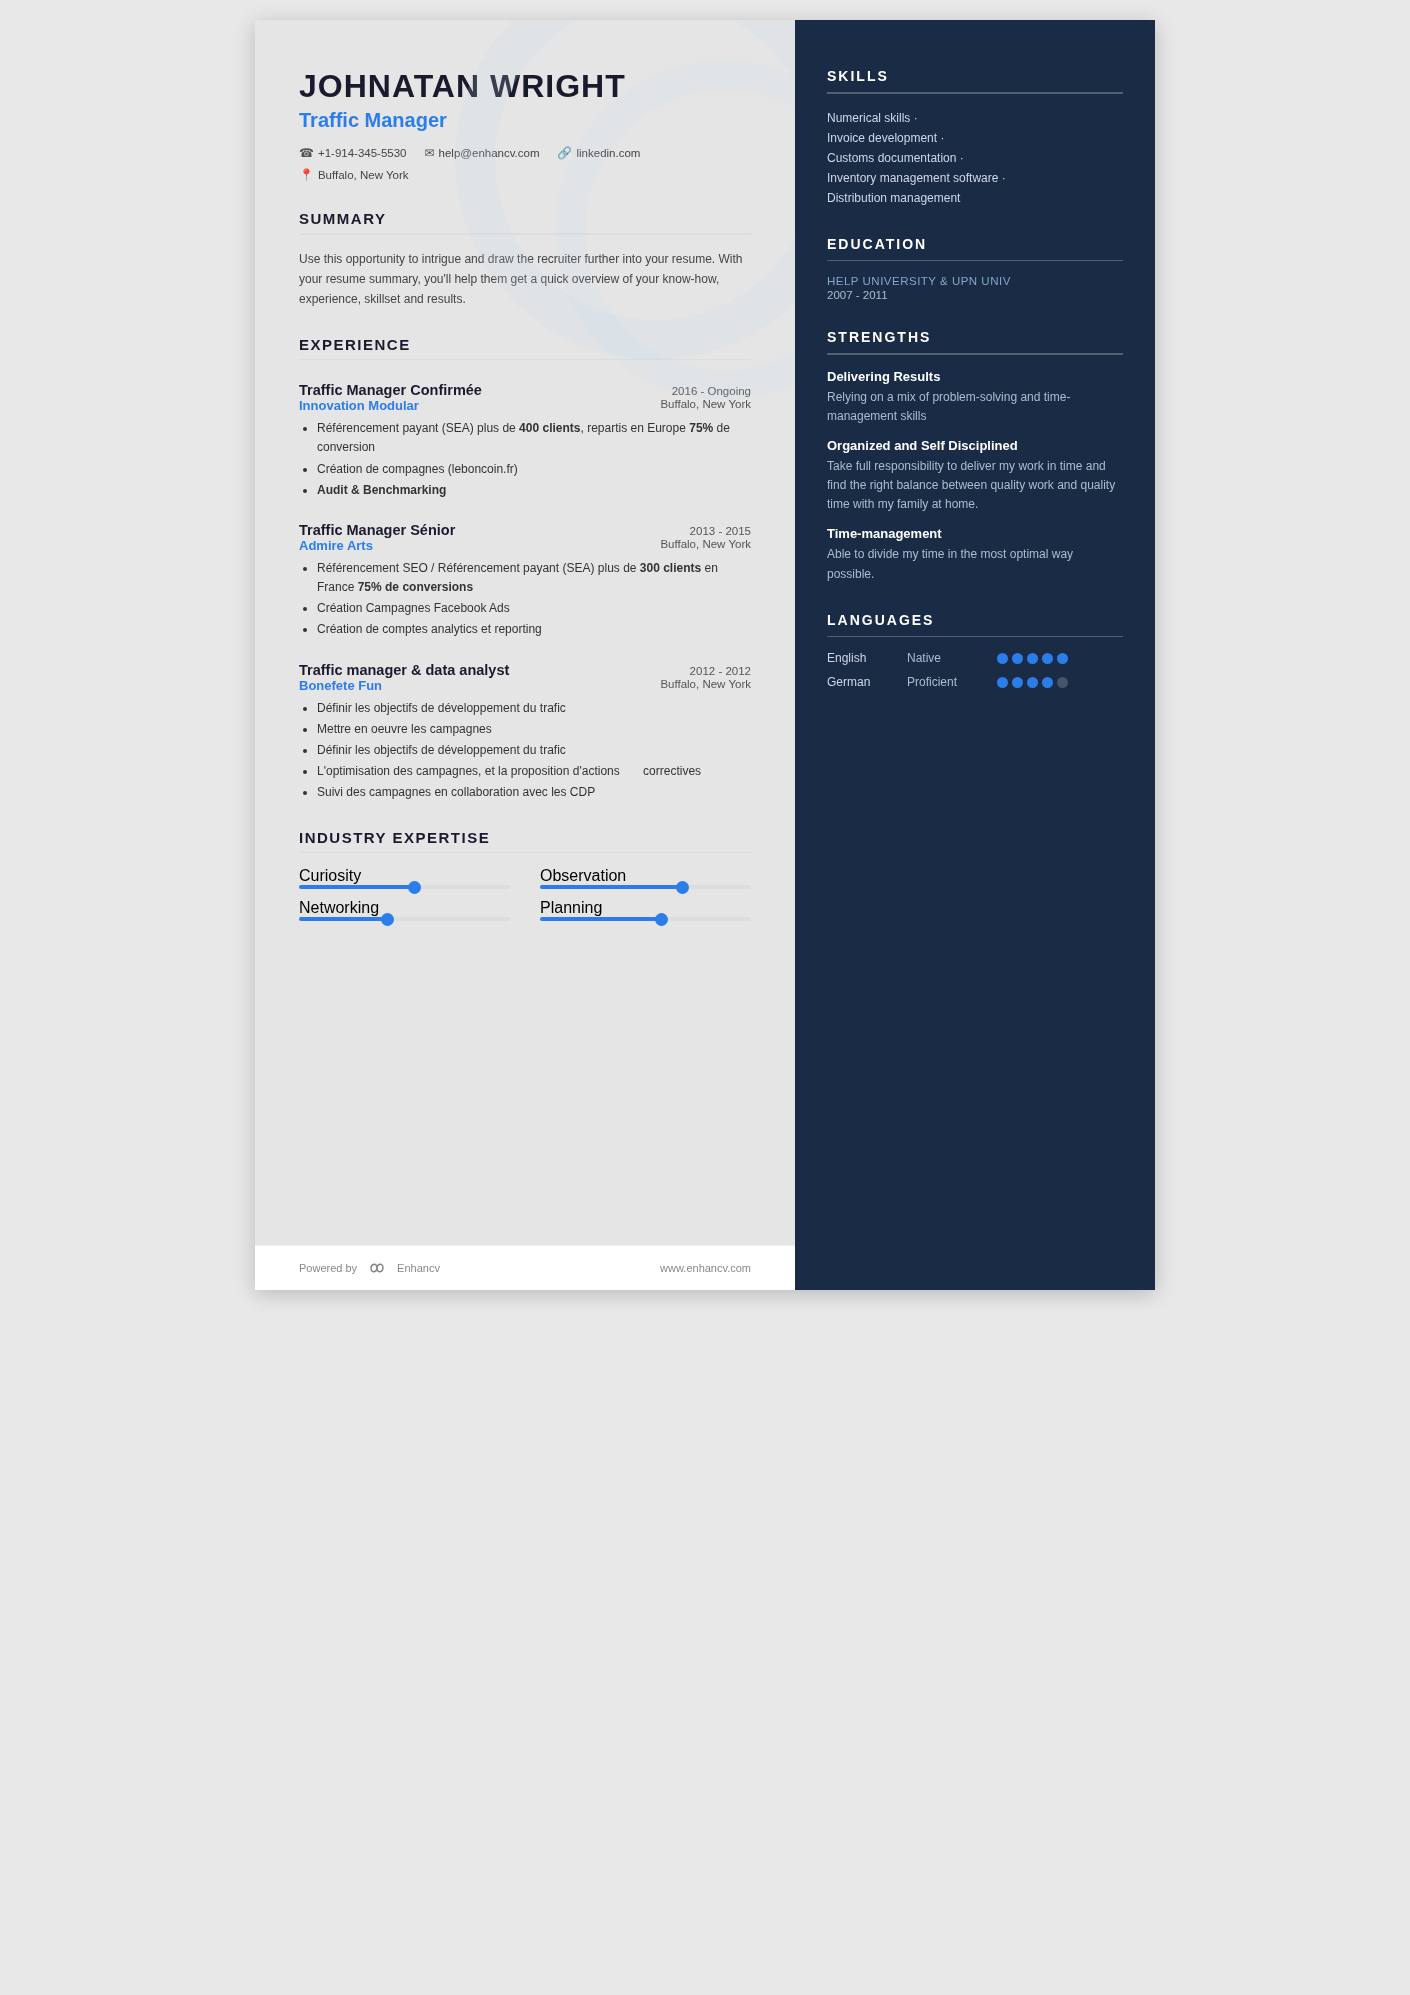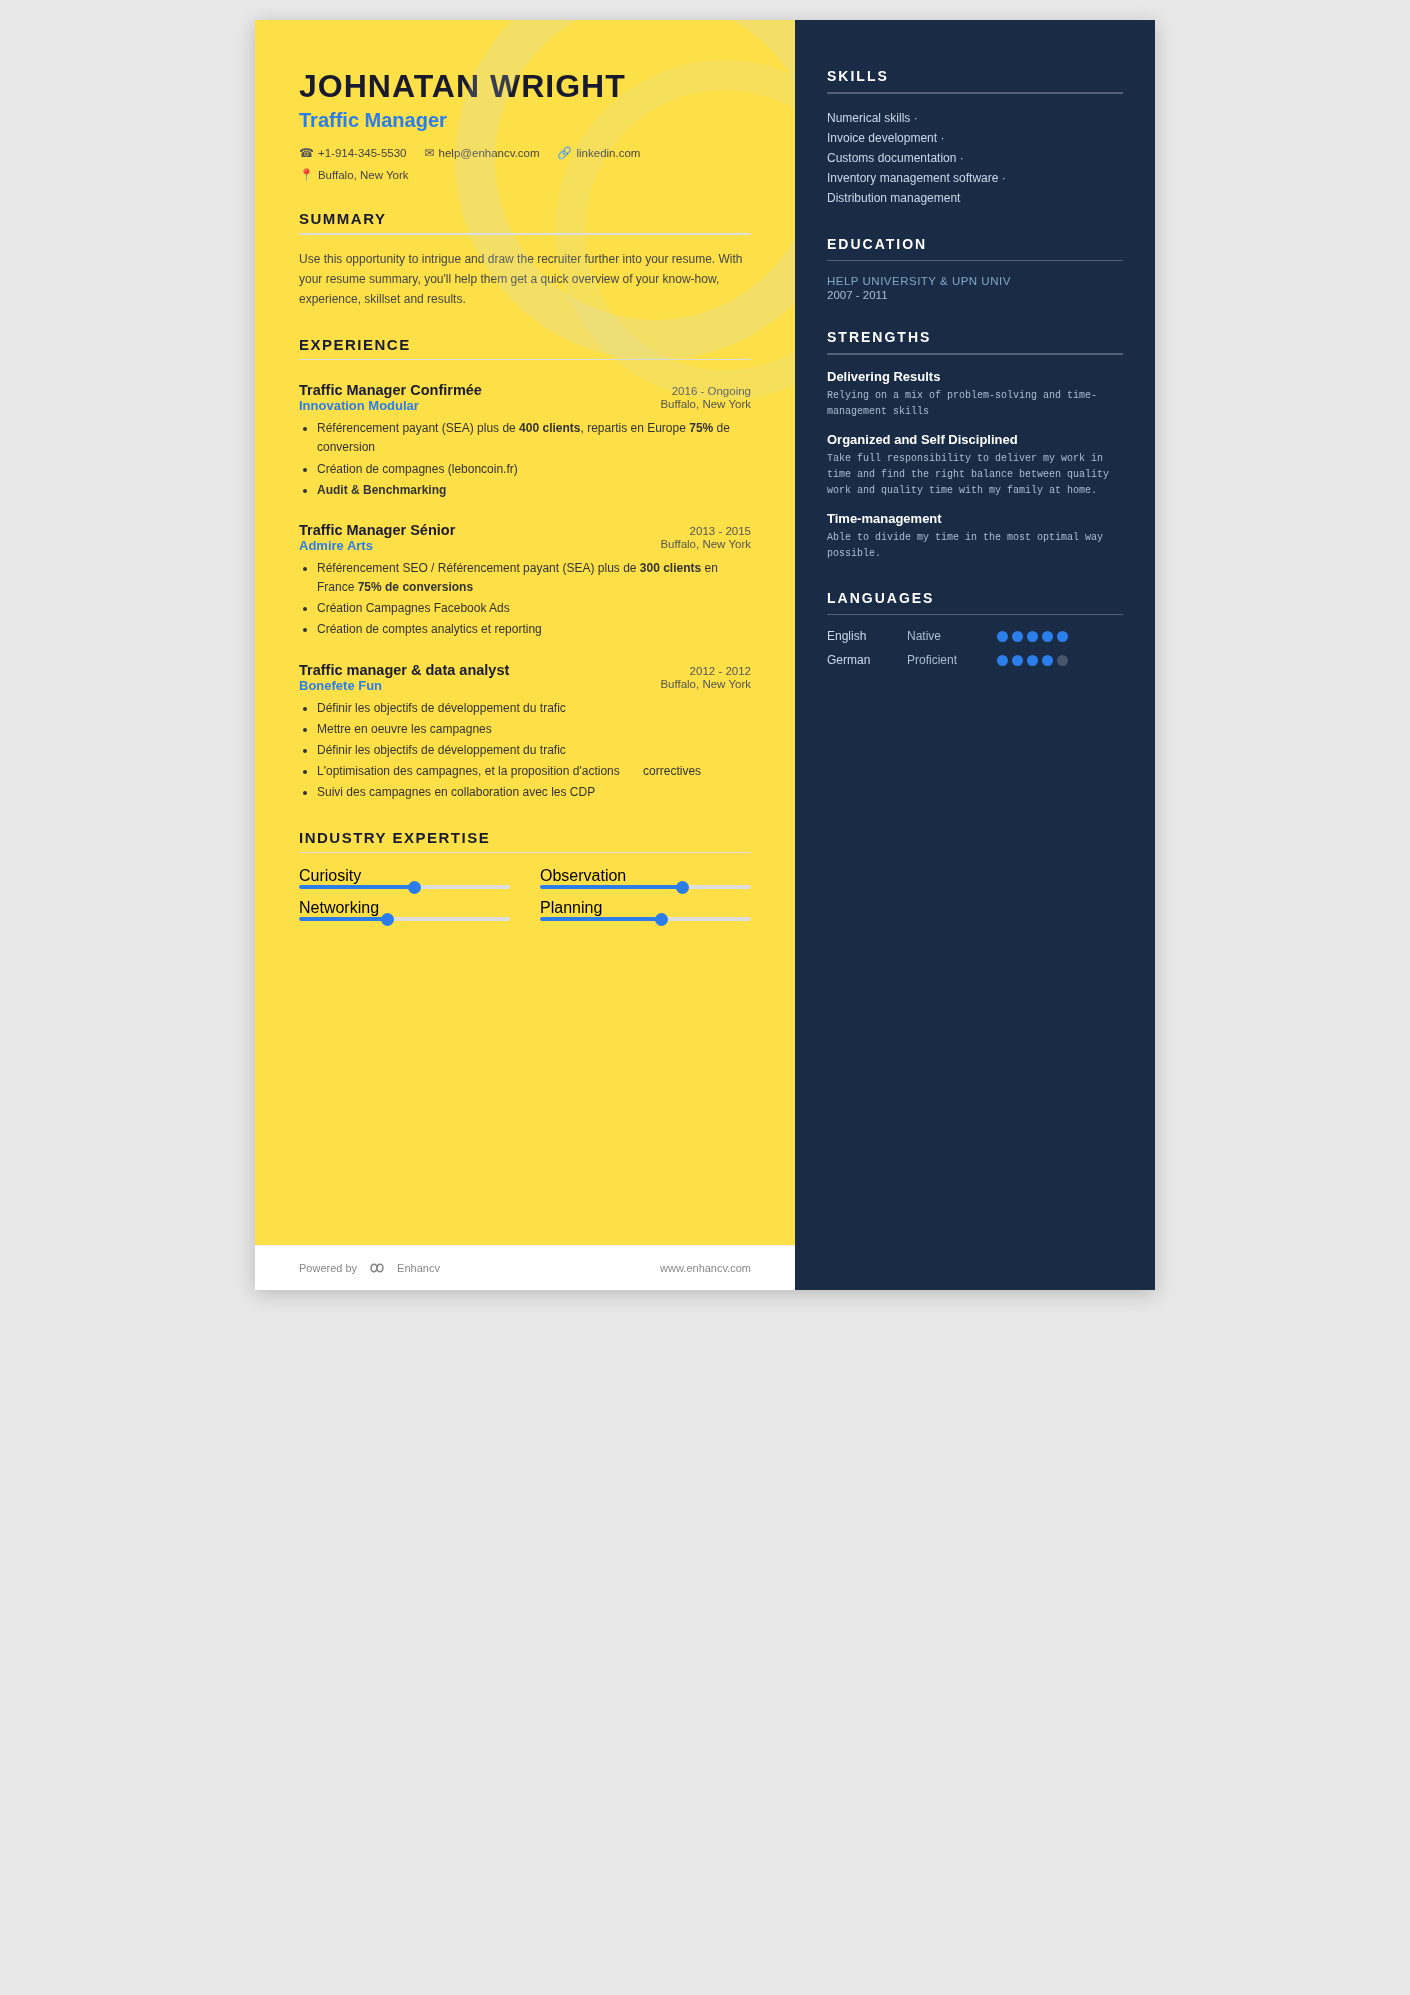--- a/index.html
+++ b/index.html
@@ -17,21 +17,21 @@
       background: white;
       display: flex;
       box-shadow: 0 4px 20px rgba(0,0,0,0.2);
       position: relative;
       min-height: 1270px;
     }
     
     .left-panel {
       width: 60%;
       padding: 48px 44px 18px 44px;
-      background: #fde047;
+      background: #e5e5e5;
       position: relative;
       overflow: hidden;
     }
     .left-panel::before {
       content: '';
       position: absolute;
       top: -60px;
       right: -60px;
       width: 320px;
       height: 320px;
@@ -244,25 +244,24 @@
       font-size: 13px;
       font-weight: 700;
       color: white;
       margin-bottom: 4px;
       margin-top: 12px;
     }
     .strength-title:first-child {
       margin-top: 0;
     }
     .strength-desc {
-      font-size: 10px;
+      font-size: 12px;
       color: #aabdd1;
       line-height: 1.6;
       margin-bottom: 8px;
-      font-family: Liberation Mono, monospace;
     }
     .lang-row {
       display: flex;
       align-items: center;
       gap: 20px;
       margin-bottom: 10px;
     }
     .lang-name {
       font-size: 12px;
       color: #cdd8e8;

